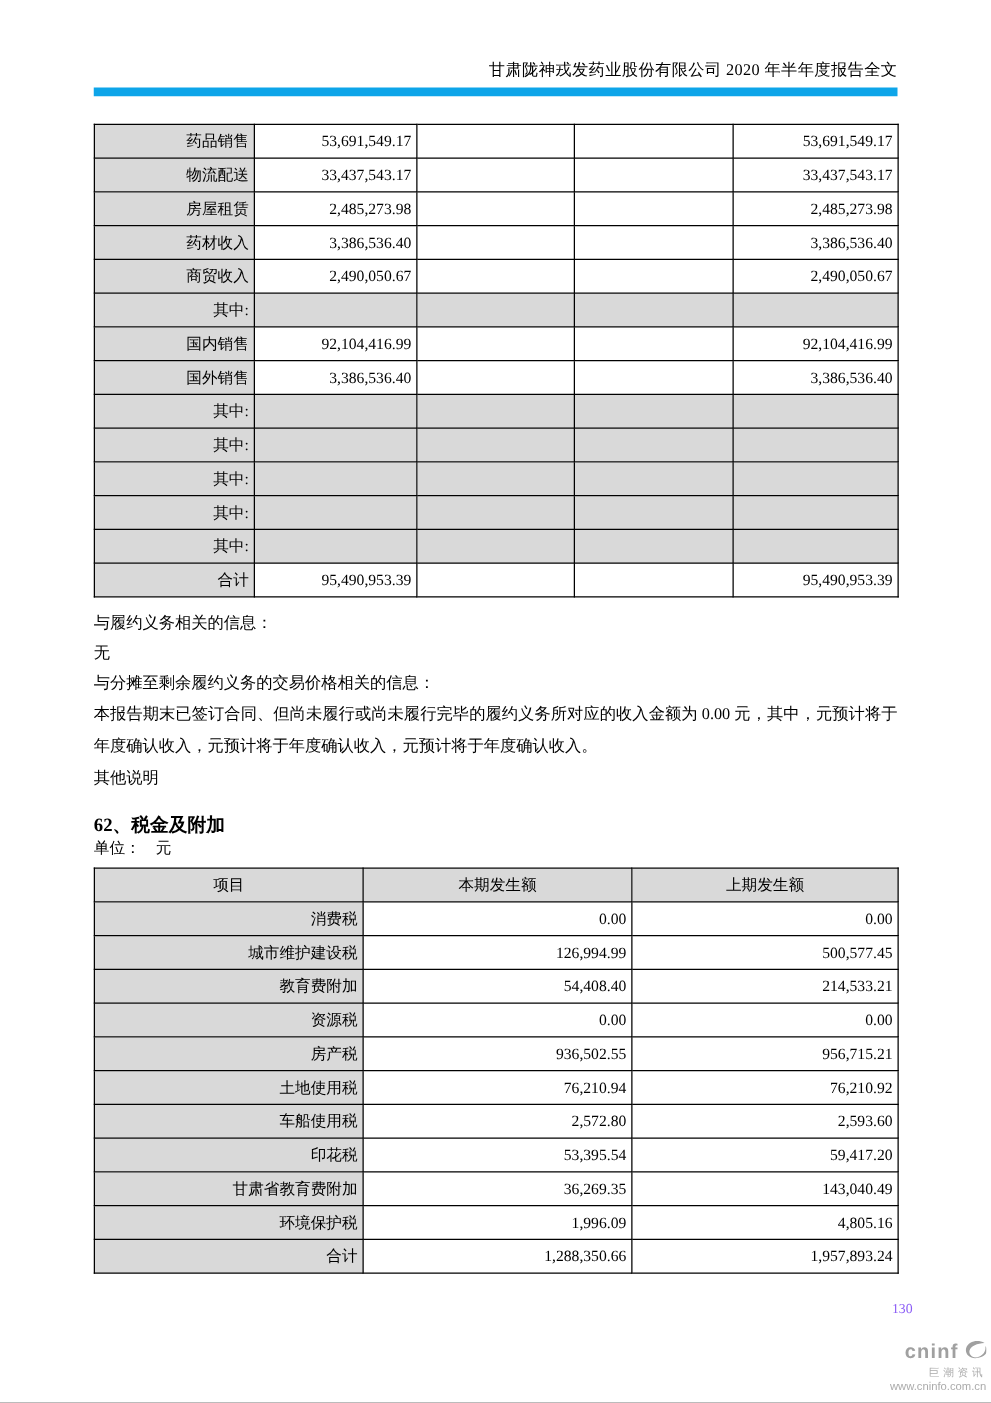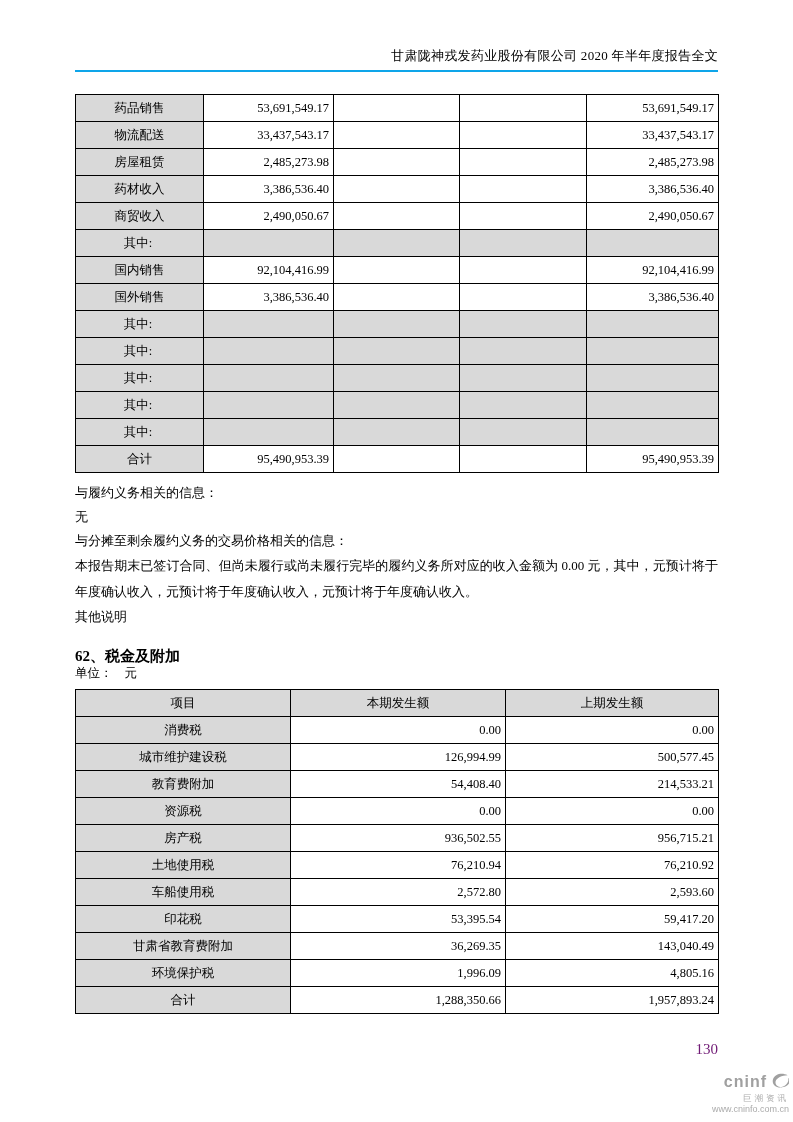--- a/index.html
+++ b/index.html
@@ -5,48 +5,48 @@
   html,body{margin:0;padding:0;background:#888;}
   .page{
     width:793px;height:1122px;position:relative;margin:0 auto;
     background:#ffffff;color:#000;
     font-family:"Liberation Serif","DejaVu Serif",serif;
     overflow:hidden;
   }
   .content{margin:0 75px;}
   .doc-header{
     padding-top:47px;padding-bottom:6px;
-    border-bottom:2px solid #0ea5e9;
+    border-bottom:7px solid #0ea5e9;
     text-align:right;font-size:13px;line-height:17px;
     letter-spacing:0.3px;
   }
   table{border-collapse:collapse;table-layout:fixed;width:643px;}
   .tbl{margin-top:22px;border:1.5px solid #000;}
   .tbl td,.tbl th{
     border:1px solid #000;height:26px;padding:0 4px;
     font-size:12.5px;font-weight:normal;overflow:hidden;white-space:nowrap;
   }
-  .lbl{background:#d9d9d9;text-align:center;padding-left:5px;}
+  .lbl{background:#d9d9d9;text-align:right;padding-left:5px;}
   .num{text-align:right;}
   tr.shaded td{background:#d9d9d9;}
   tr.indent td.lbl{padding-left:1px;}
   .t2{margin-top:7px;}
   .t2 thead td{background:#d9d9d9;text-align:center;}
   .notes{margin-top:8px;font-size:13px;}
   .notes p{margin:0;line-height:24px;}
   .notes p.long{text-align:justify;line-height:26px;}
   .section-title{
     margin:18px 0 0 0;font-size:15px;font-weight:bold;line-height:18px;
     font-family:"Liberation Serif","DejaVu Serif",serif;
   }
   .unit-row{text-align:left;font-size:12.5px;line-height:17px;}
   .unit-row .unit-value{margin-left:12px;}
   .page-number{
-    position:absolute;top:1041px;right:75px;
-    font-size:15px;color:#701a75;
+    position:absolute;top:1041px;right:63px;
+    font-size:11px;color:#8b5cf6;
   }
   .cninfo-logo{
     position:absolute;right:4px;bottom:8px;
     color:#a6a6a6;text-align:right;line-height:1;
     font-family:"Liberation Sans","DejaVu Sans",sans-serif;
   }
   .logo-row{display:flex;align-items:center;justify-content:flex-end;gap:4px;}
   .logo-word{
     font-size:16px;font-weight:bold;letter-spacing:1px;color:#a0a0a0;
   }

